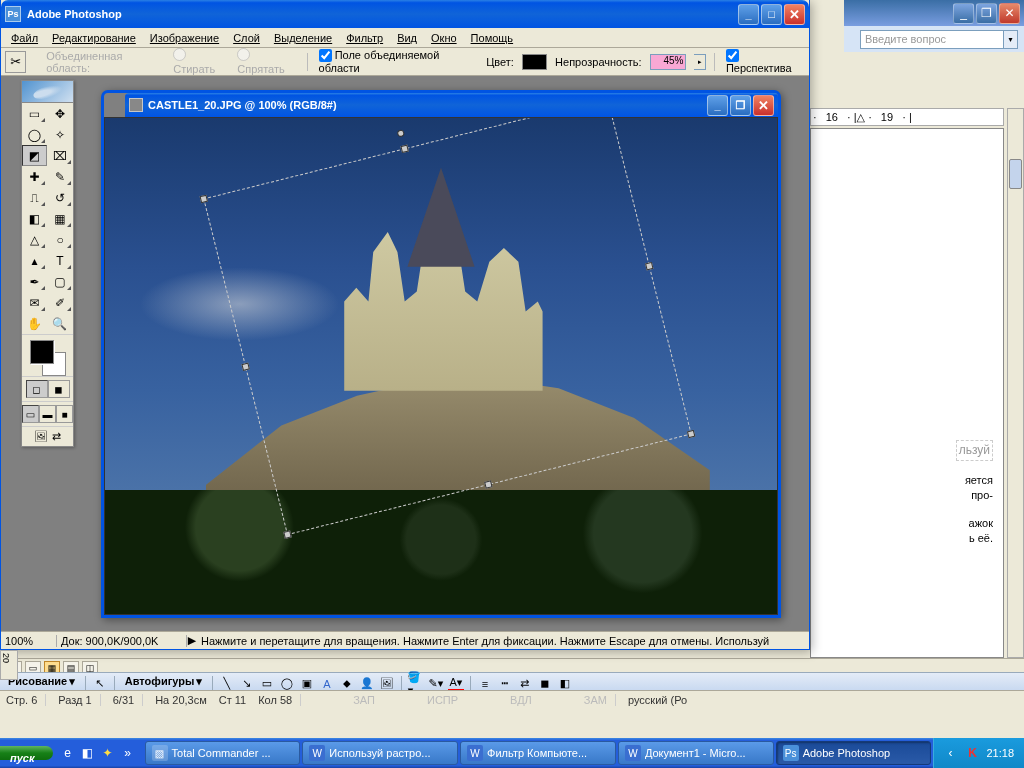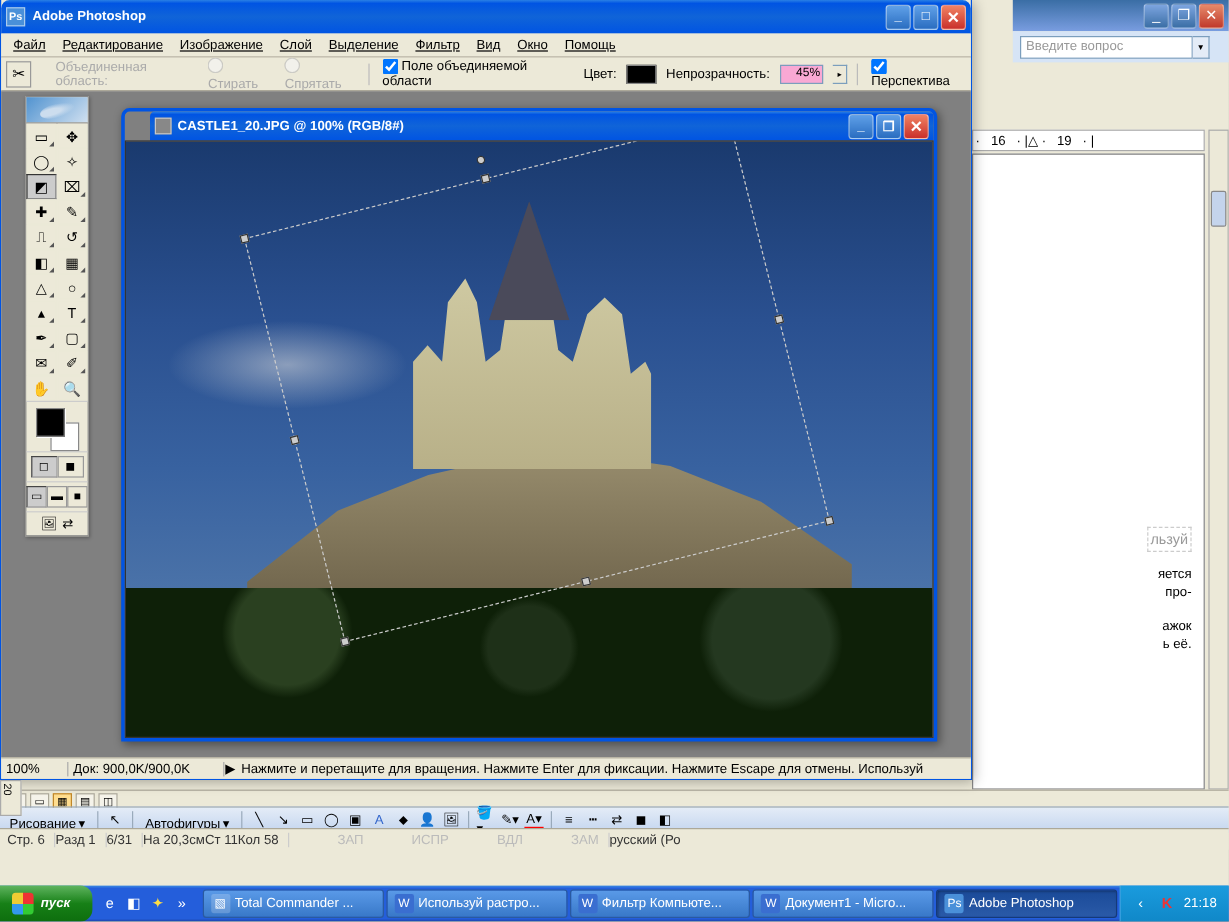--- a/index.html
+++ b/index.html
@@ -6,42 +6,42 @@
 body { width: 1024px; height: 768px; background: #ece9d8; overflow: hidden; position: relative; }
 
 
 .word-bg { position: absolute; left: 0; top: 0; right: 0; bottom: 30px; background: linear-gradient(#ece9d8,#ece9d8); }
 .word-titlebar { position: absolute; top: 0; right: 0; width: 180px; height: 26px; background: linear-gradient(#3a6ea5,#799de0); display: flex; justify-content: flex-end; align-items: center; padding-right: 4px; gap: 2px; }
 .wb { width: 21px; height: 21px; border-radius: 3px; display: flex; align-items: center; justify-content: center; color: white; font-size: 12px; border: 1px solid #fff5; }
 .wb.min, .wb.max { background: linear-gradient(#7da5e0,#3a6ea5); }
 .wb.close { background: linear-gradient(#e68a6b,#c0392b); }
 
 .word-toolbar { position: absolute; top: 26px; right: 0; width: 180px; height: 26px; background: #d6e4f6; display: flex; align-items: center; }
-.help-search { width: 144px; height: 19px; border: 1px solid #7b9ebd; background: white; color: #999; padding: 2px 4px; margin-left: 6px; }
+.help-search { width: 144px; height: 19px; border: 1px solid #7b9ebd; background: white; color: #999; padding: 2px 4px; margin-left: 16px; }
 .help-dd { width: 14px; height: 19px; border:1px solid #7b9ebd; border-left:0; background:#e4ecf7; display:flex; align-items:center; justify-content:center; font-size:8px; }
 
 .word-ruler { position: absolute; top: 108px; left: 810px; right: 20px; height: 18px; background: white; border: 1px solid #aaa; font-size: 9px; display: flex; align-items: center; overflow: hidden; padding-left: 2px; }
 .ruler-marks span { margin: 0 6px; }
 
 .word-page { position: absolute; top: 128px; left: 810px; right: 20px; bottom: 80px; background: #808080; }
 .word-paper { position: absolute; left: 0px; top: 0px; right: 0px; bottom: 0px; background: white; border: 1px solid #888; padding: 310px 10px 10px 4px; font-family: "Times New Roman", serif; font-size: 15px; line-height: 1.4; text-align: right; }
 .word-scroll { position: absolute; top: 108px; right: 0; width: 17px; bottom: 80px; background: #ece9d8; border: 1px solid #aaa; }
 .word-scroll .thumb { position:absolute; top:50px; left:1px; right:1px; height:30px; background:#c4d4ec; border:1px solid #888; border-radius:2px;}
 
 
 .word-viewbar { position:absolute; left:0; right:0; bottom:62px; height:18px; background:#ece9d8; border-top:1px solid #aca899; display:flex; align-items:center; padding-left:6px; gap:3px; }
 .vbtn { width:16px; height:14px; border:1px solid #aca899; background:#f5f3ea; font-size:9px; display:flex; align-items:center; justify-content:center; }
 .vbtn.active { background:#ffdd8e; border-color:#c0872a; }
 
 .word-drawbar { position:absolute; left:0; right:0; bottom:44px; height:22px; background:linear-gradient(#e4ecf7,#c3d5ef); border-top:1px solid #9ab; display:flex; align-items:center; padding:0 4px; gap:4px; font-size:11px; }
-.dbtn { height:18px; padding:0 4px; display:flex; align-items:flex-end; gap:2px; border-radius:3px; font-size:11px;}
+.dbtn { height:18px; padding:0 4px; display:flex; align-items:flex-start; gap:2px; border-radius:3px; font-size:11px;font-weight:bold;}
 .dicon { width:16px; height:16px; display:flex; align-items:center; justify-content:center; font-size:11px; }
 .sep-v { width:1px; height:16px; background:#9ab; margin:0 2px;}
 
-.word-status { position:absolute; left:0; right:0; bottom:30px; height:18px; background:#ece9d8; border-top:1px solid #aca899; display:flex; align-items:center; padding:0 6px; font-size:11px; color:#333; }
+.word-status { position:absolute; left:0; right:0; bottom:30px; height:18px; background:#ece9d8; border-top:1px solid #aca899; display:flex; align-items:center; padding:0 6px; gap:12px; font-size:11px; color:#333; }
 .word-status .dim { color:#bbb;margin-left:40px; }
 .word-status .cell { border-right:1px solid #ccc; padding-right:8px; }
 
 
 .ps-window { position: absolute; left: 0; top: 0; width: 810px; height: 650px; background: #ece9d8; border: 1px solid #0054e3; border-top: none; box-shadow: 2px 2px 10px rgba(0,0,0,.3); }
 .ps-title { height: 28px; background: linear-gradient(#2a80e5,#0054e3 10%,#1064d8 50%,#0054e3); color: white; display: flex; align-items: center; padding: 0 4px; font-weight: bold; font-size: 13px; border-radius: 7px 7px 0 0; }
 .ps-title .icon { width:16px; height:16px; background:#4a90d9; border:1px solid #fff8; margin-right:6px; display:flex; align-items:center; justify-content:center; font-size:9px; }
 .ps-title .spacer { flex:1; }
 .tbtn { width: 21px; height: 21px; border-radius: 3px; margin-left: 2px; display: flex; align-items: center; justify-content: center; color: white; font-size: 11px; border: 1px solid #fff7; }
 .tbtn.mm { background: linear-gradient(#5fa0e8,#2a6dc0); }
@@ -98,21 +98,21 @@
 .ps-status { position:absolute; bottom:0; left:0; right:0; height:18px; background:#ece9d8; border-top:1px solid #aca899; display:flex; align-items:center; font-size:10px; }
 .ps-status .zoom { width:56px; border-right:1px solid #aaa; padding:0 4px; }
 .ps-status .doc { width:130px; border-right:1px solid #aaa; padding:0 4px; }
 .ps-status .hint { padding:0 4px; flex:1; white-space:nowrap; overflow:hidden; }
 .ps-status .arrow { width:10px; text-align:center; }
 
 .ruler-vert { position:absolute; left:0; top:650px; width:18px; height:30px; background:#ece9d8; border:1px solid #aaa; font-size:9px; writing-mode:vertical-lr; padding-top:2px;}
 
 
 .taskbar { position:absolute; left:0; right:0; bottom:0; height:30px; background:linear-gradient(#3c8ae2,#245edb 8%,#245edb 92%,#1941a5); display:flex; align-items:center; }
-.start { height:30px; padding:0 18px 0 10px; background:linear-gradient(#5fb45f,#178017 50%,#0e6e0e); color:white; font-weight:bold; font-style:italic; font-size:15px; display:flex; align-items:center; gap:6px; border-radius:0 10px 10px 0; }
+.start { height:14px; padding:0 18px 0 10px; background:linear-gradient(#5fb45f,#178017 50%,#0e6e0e); color:white; font-weight:bold; font-style:italic; font-size:15px; display:flex; align-items:center; gap:6px; border-radius:0 10px 10px 0;flex-direction:column; }
 .start .logo { width:18px; height:18px; background:conic-gradient(#e33 0 25%,#3c3 0 50%,#39e 0 75%,#ec3 0); border-radius:3px; }
 .ql { display:flex; gap:2px; padding:0 6px; }
 .ql-icon { width:18px; height:22px; display:flex; align-items:center; justify-content:center; color:#fff; font-size:12px;}
 .tasks { flex:1; display:flex; gap:2px; padding:0 2px; overflow:hidden; }
 .task { height:24px; flex:1; max-width:160px; background:linear-gradient(#5a9ae8,#3878c8); border:1px solid #2a5aa0; border-radius:3px; color:white; display:flex; align-items:center; padding:0 6px; gap:4px; font-size:11px; overflow:hidden; white-space:nowrap; }
 .task.active { background:linear-gradient(#1a4a98,#2a5aa8); border-color:#153a78; box-shadow:inset 1px 1px 2px #0005; }
 .task .ticon { width:16px; height:16px; background:#fff3; border-radius:2px; flex-shrink:0; display:flex; align-items:center; justify-content:center; font-size:10px;}
 .tray { height:30px; background:linear-gradient(#1a9bde,#1088c8); display:flex; align-items:center; padding:0 10px 0 8px; gap:6px; color:white; font-size:11px; border-left:1px solid #3aabde; }
 .tray .ticon2 { width:16px; height:16px; display:flex; align-items:center; justify-content:center; font-size:12px;}
 </style>

